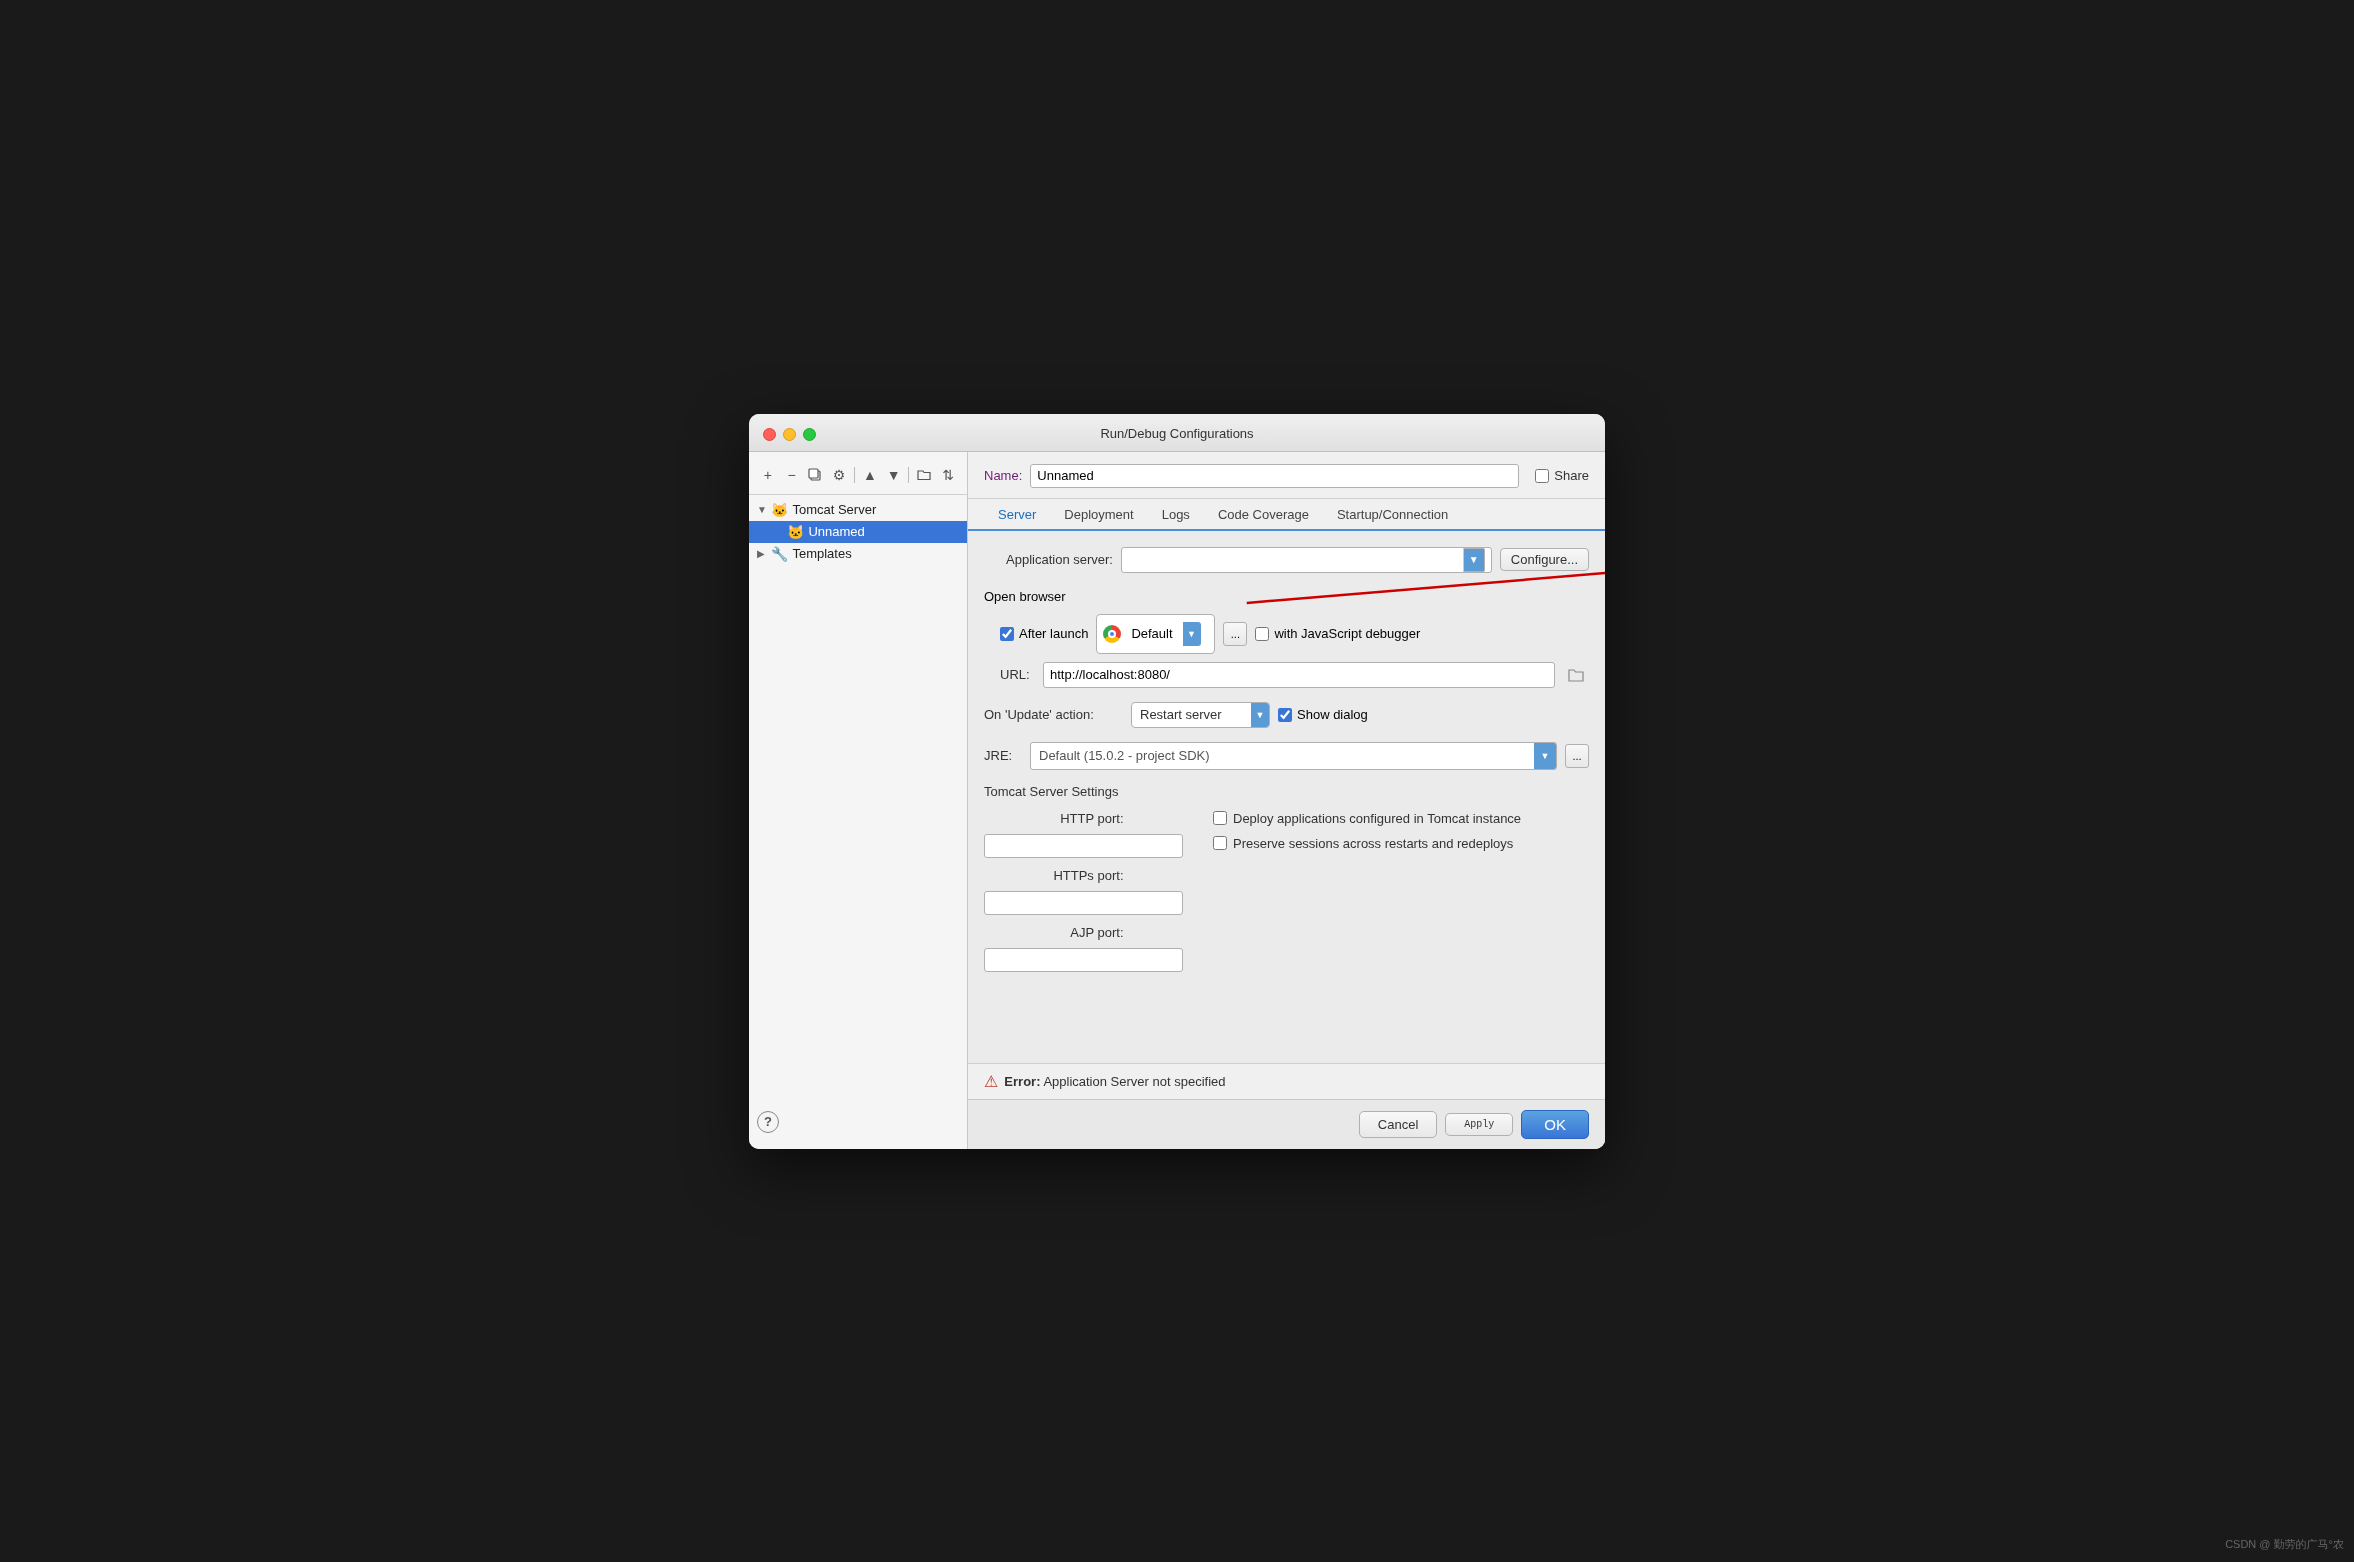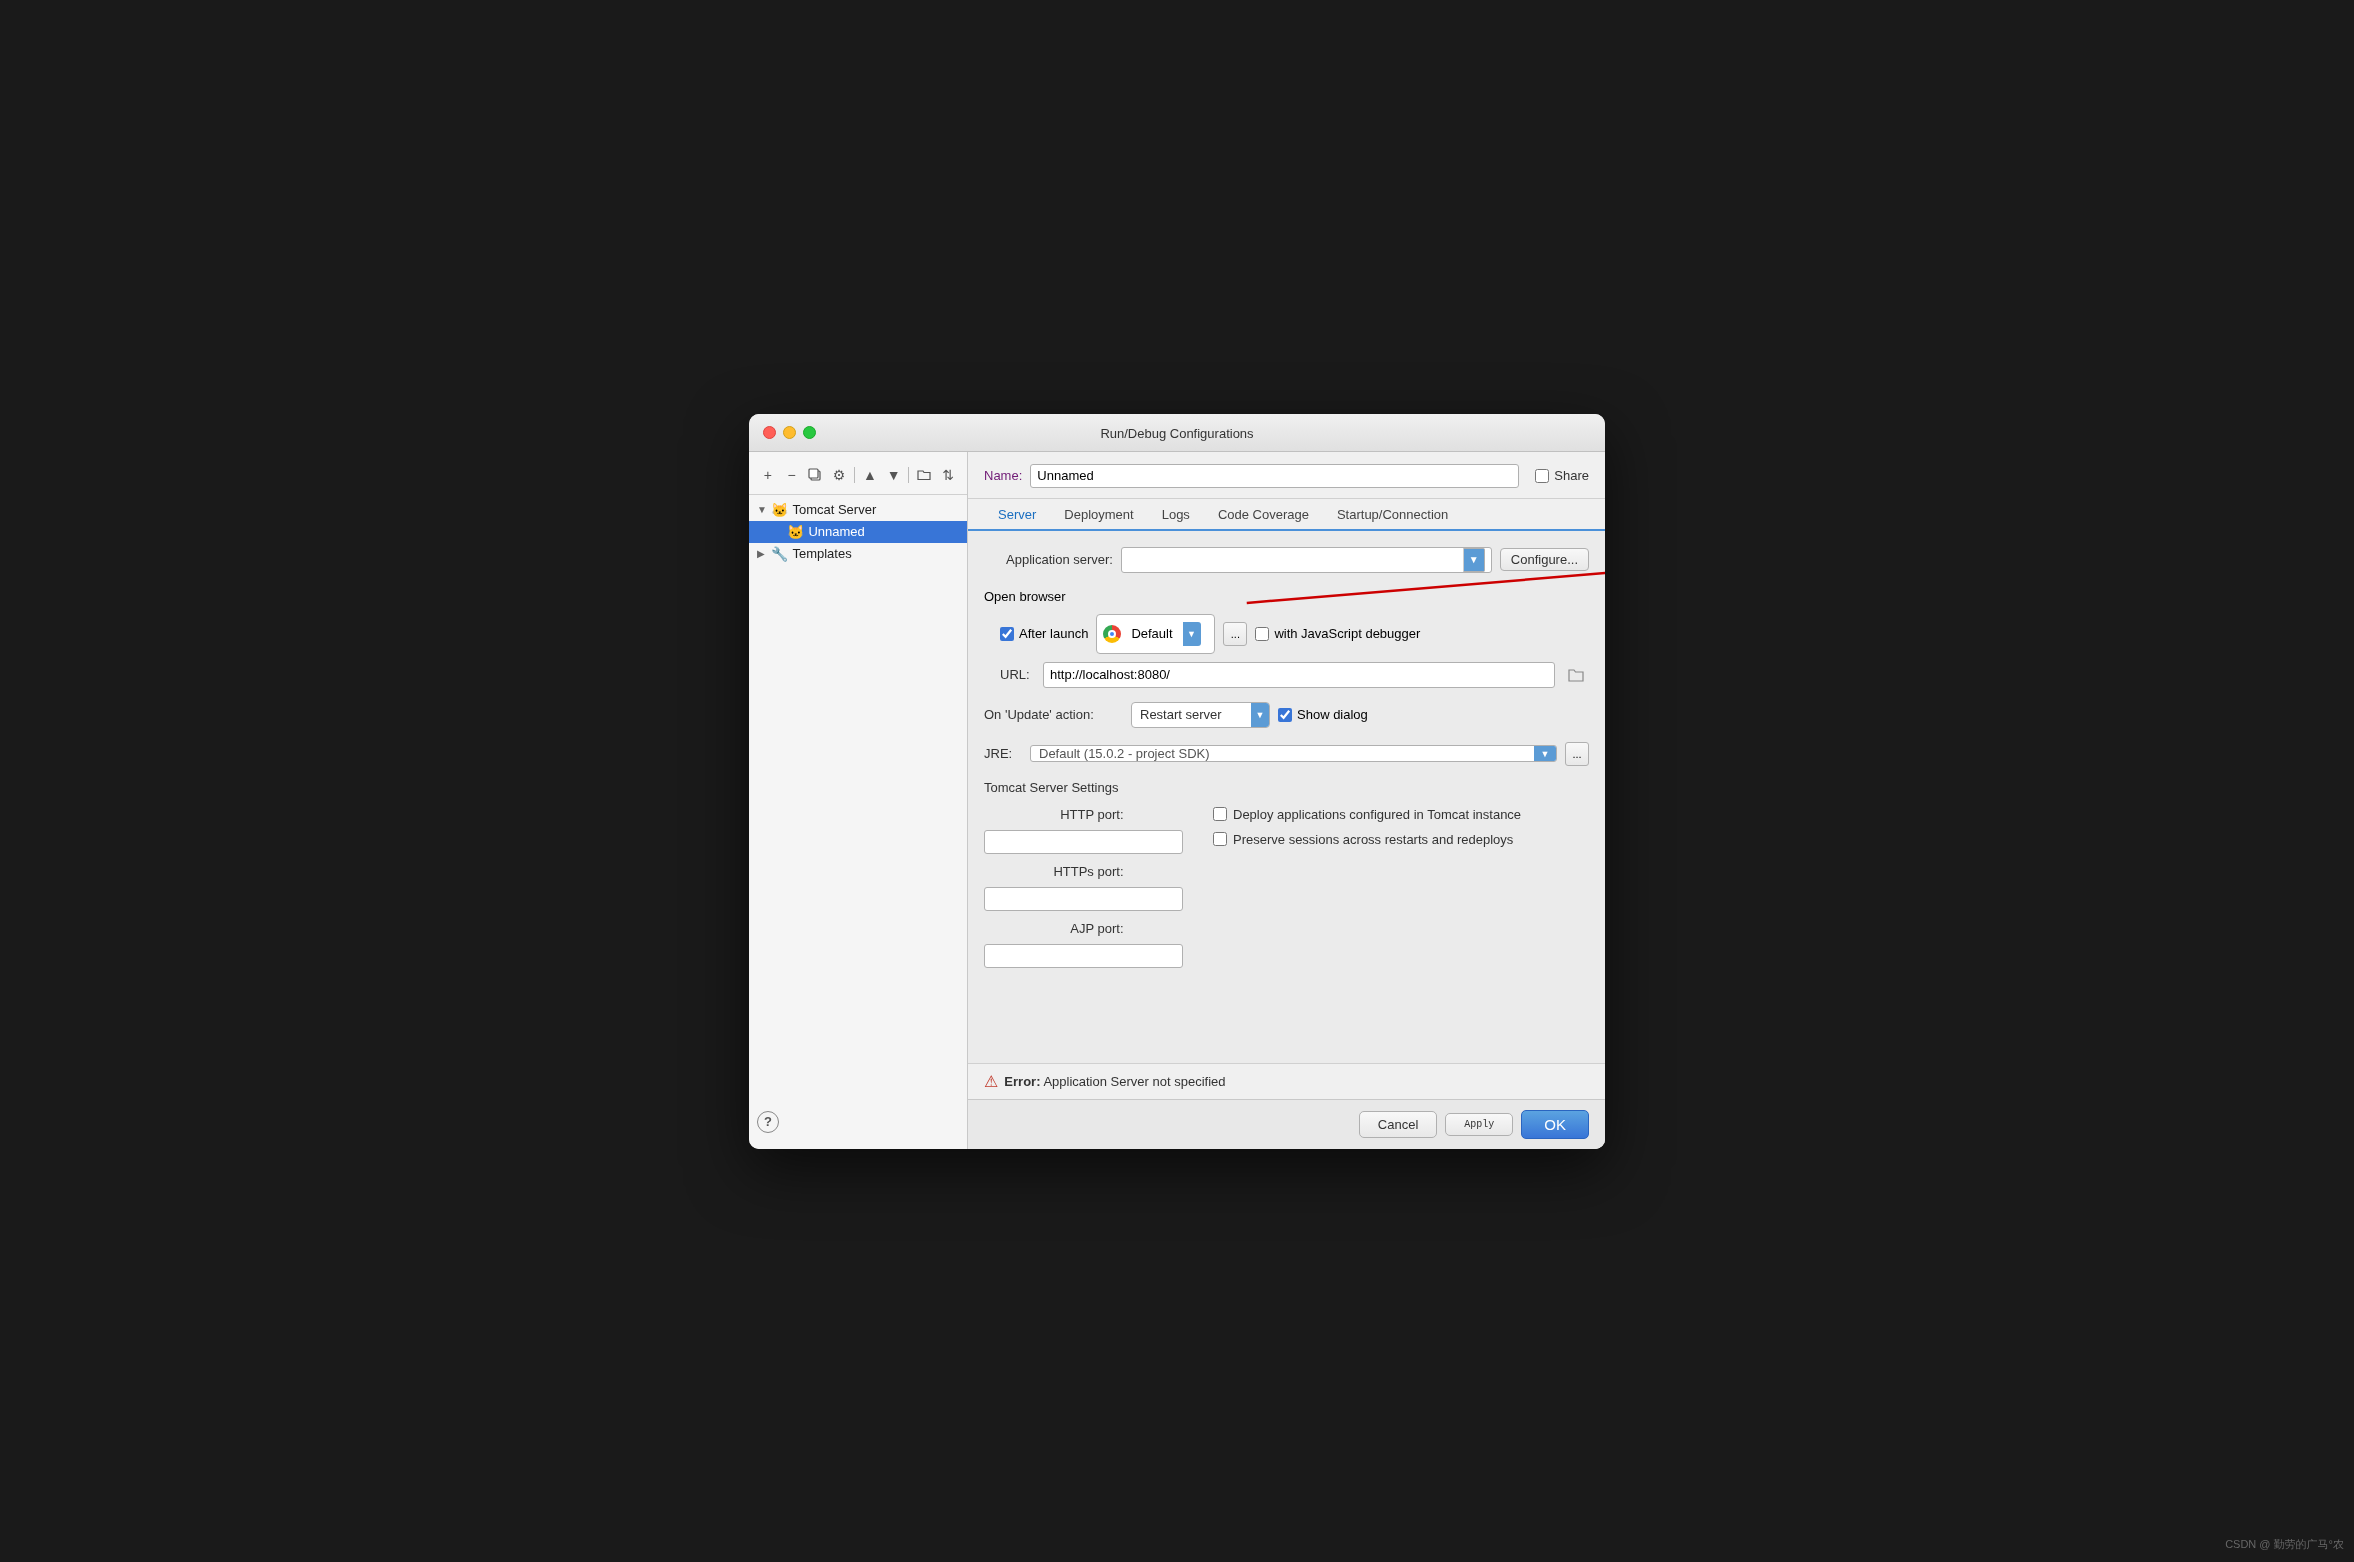--- a/index.html
+++ b/index.html
@@ -20,21 +20,21 @@
       box-shadow: 0 20px 60px rgba(0,0,0,0.6);
       overflow: hidden;
       position: relative;
     }
 
     
     .title-bar {
       background: linear-gradient(180deg, #f0f0f0 0%, #e0e0e0 100%);
       padding: 12px 16px 10px;
       display: flex;
-      align-items: flex-start;
+      align-items: flex-end;
       justify-content: center;
       border-bottom: 1px solid #c0c0c0;
       position: relative;
     }
     .traffic-lights {
       position: absolute;
       left: 14px;
       display: flex;
       gap: 7px;
     }
@@ -452,21 +452,21 @@
       gap: 8px;
       margin-bottom: 14px;
     }
     .jre-label {
       font-size: 13px;
       color: #333;
       min-width: 38px;
     }
     .jre-select {
       flex: 1;
-      height: 17px;
+      height: 28px;
       border: 1px solid #b0b0b0;
       border-radius: 3px;
       background: white;
       display: flex;
       align-items: center;
       overflow: hidden;
     }
     .jre-select-text {
       flex: 1;
       padding: 0 8px;

